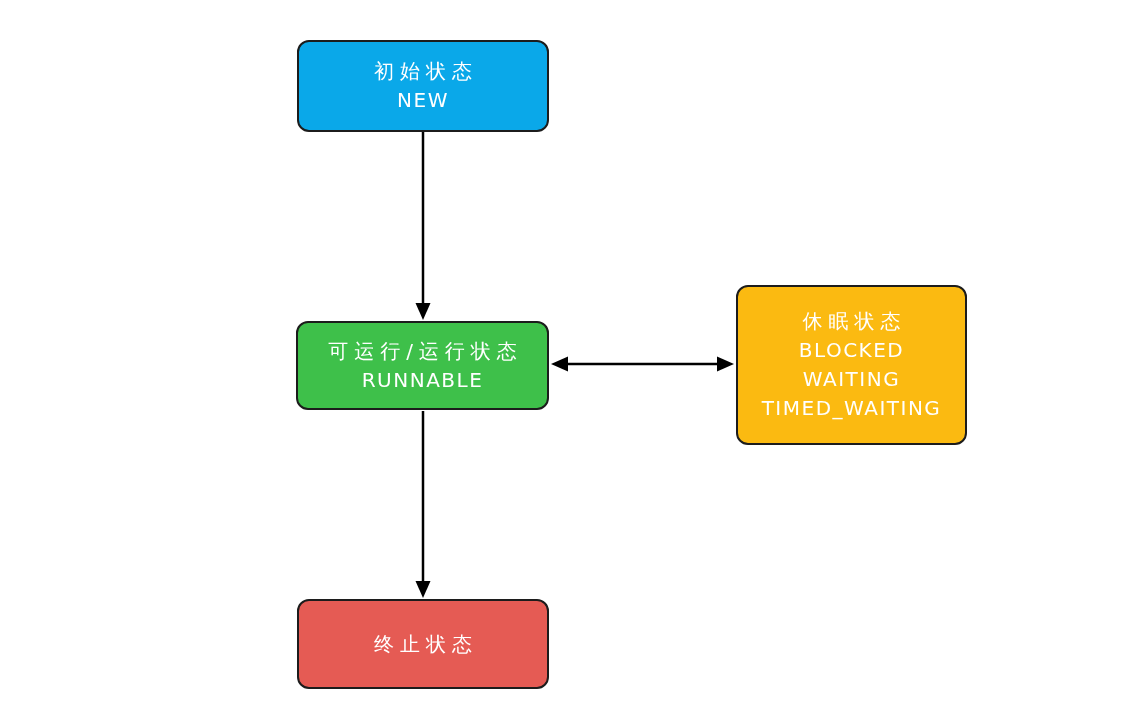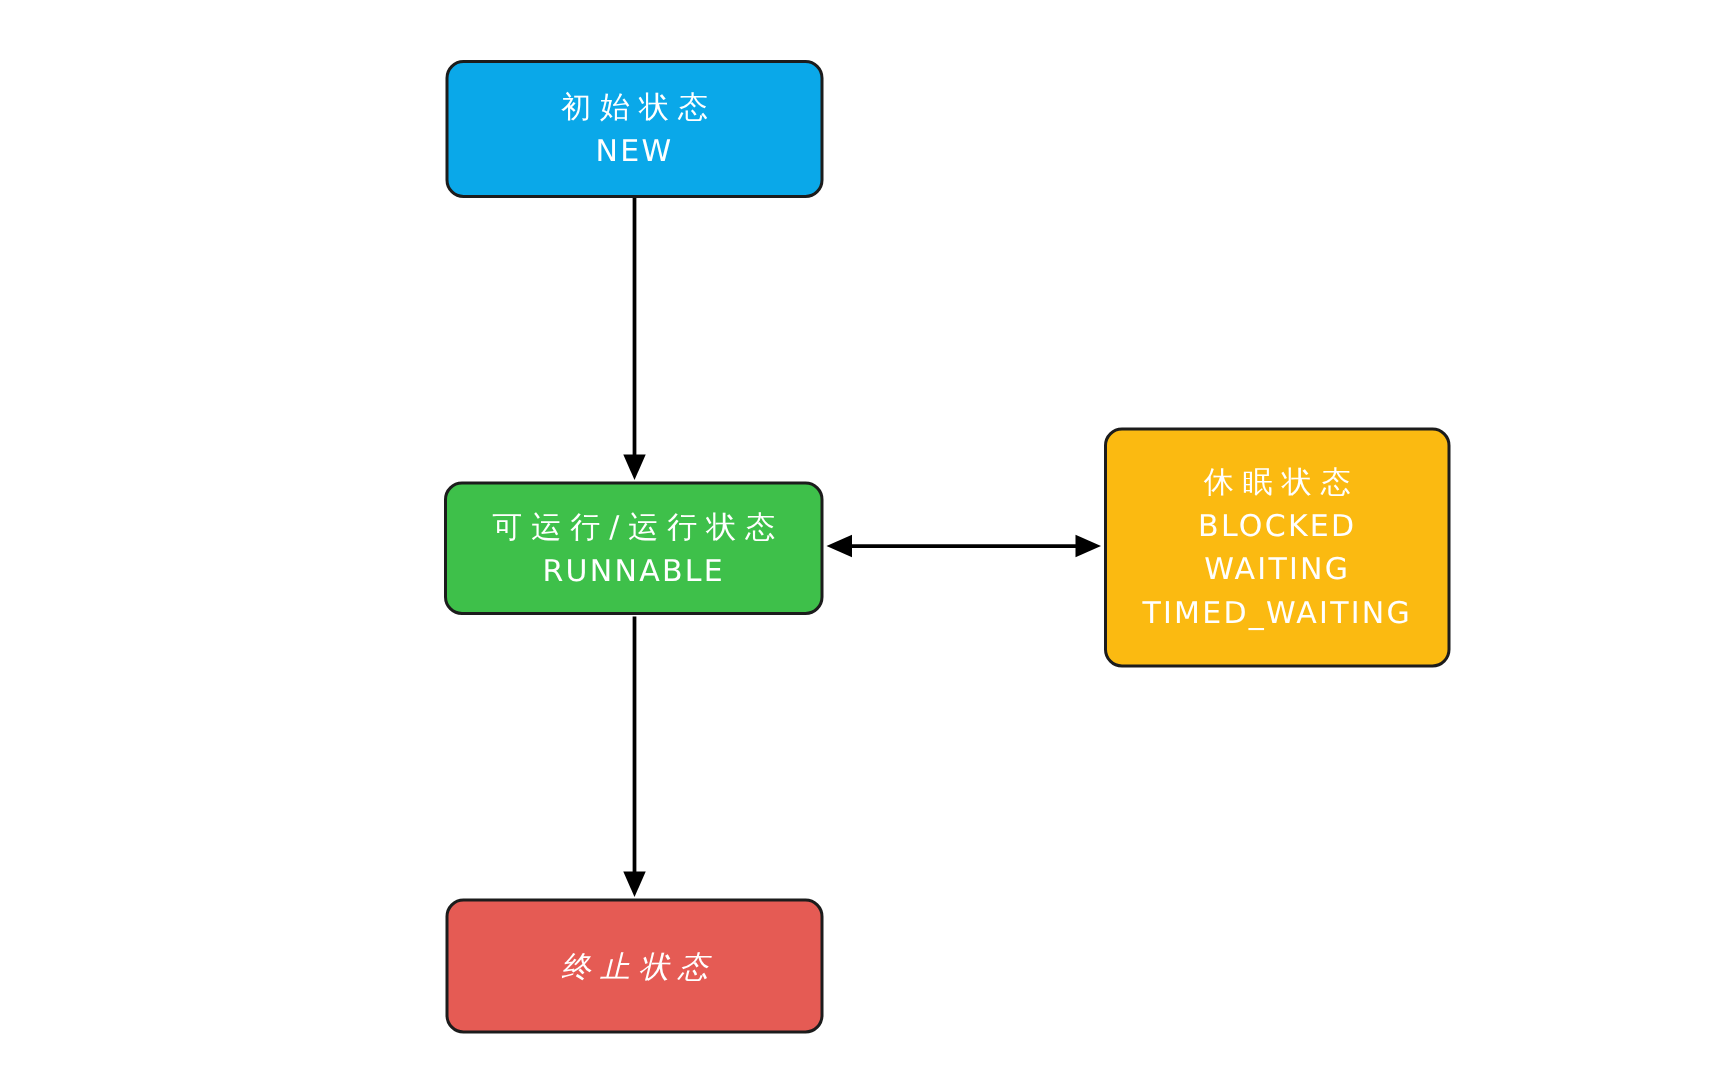--- a/index.html
+++ b/index.html
@@ -58,21 +58,21 @@
     <div class="en">BLOCKED</div>
     <div class="en">WAITING</div>
     <div class="en">TIMED_WAITING</div>
   </div>
 
   <div class="node node-runnable" style="background: rgb(62, 192, 74);">
     <div class="zh">可运行/运行状态</div>
     <div class="en">RUNNABLE</div>
   </div>
 
-  <div class="node node-terminated" style="background: rgb(229, 91, 84); font-style: italic;">
+  <div class="node node-terminated" style="background: rgb(229, 91, 84);">
     <div class="zh">终止状态</div>
   </div>
 
   <svg class="edges" viewBox="0 0 1142 714" xmlns="http://www.w3.org/2000/svg">
 
     <g>
       <line x1="423" y1="132" x2="423" y2="306" stroke="#000000" stroke-width="2.5"></line>
       <polygon points="423,320 415.5,303 430.5,303" fill="#000000"></polygon>
     </g>
 

